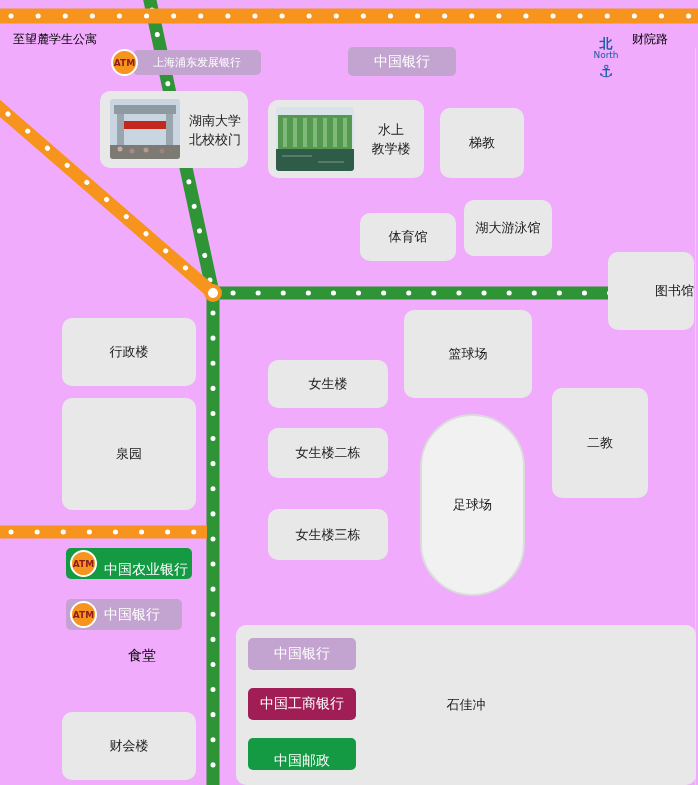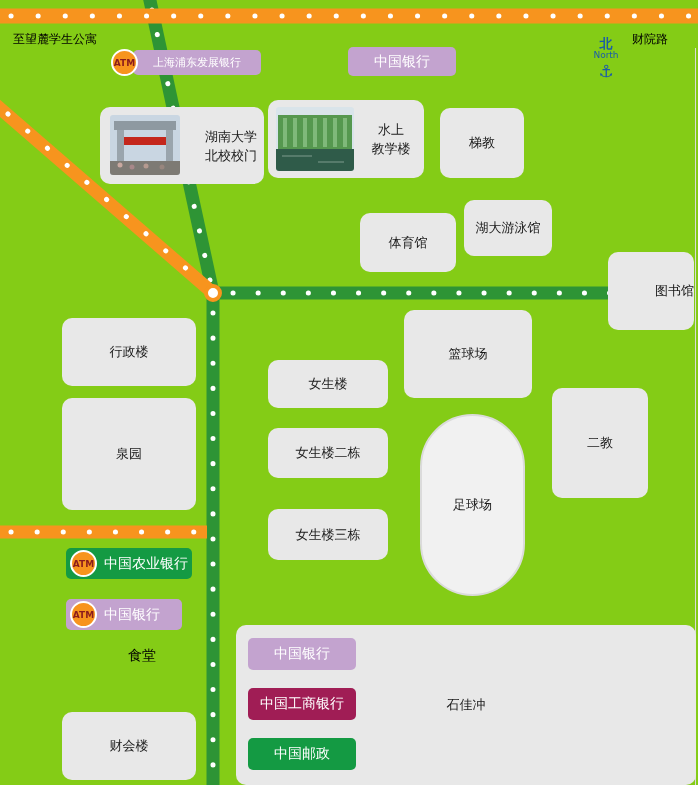--- a/index.html
+++ b/index.html
@@ -1,17 +1,17 @@
 <!DOCTYPE html>
 <html><head>
 <meta charset="utf-8">
 <style>
   html,body{margin:0;padding:0;background:#fff;}
   .map{
-    position:relative;width:698px;height:785px;background:#84cc16;
+    position:relative;width:698px;height:785px;background:#f0abfc;
     font-family:"DejaVu Sans","Liberation Sans",sans-serif;overflow:hidden;
   }
   .roads{position:absolute;left:0;top:0;}
   .bldg{
     position:absolute;background:#E8E8E8;border-radius:10px;
     display:flex;align-items:center;justify-content:center;
     font-size:13px;color:#1a1a1a;text-align:center;
   }
   .card{justify-content:flex-start;}
   .card .photo{position:absolute;border-radius:3px;}
@@ -21,21 +21,21 @@
     display:flex;align-items:center;justify-content:center;font-size:13px;color:#1a1a1a;
     box-sizing:border-box;
     font-family:Liberation Serif, serif;
   }
   .poi{
     position:absolute;border-radius:5px;color:#ffffff;
     display:flex;align-items:center;justify-content:center;font-size:14px;
     box-sizing:border-box;
   }
   .poi.purple{background:#C3A3CF;}
-  .poi.green{background:#149A43;}
+  .poi.green{background:#149A43;align-items:flex-end;}
   .poi.maroon{background:#A01D55;}
   .poi.small{font-size:11px;}
   .poi.with-atm{justify-content:flex-start;padding-left:38px;}
   .atm{
     position:absolute;width:27px;height:27px;border-radius:50%;
     background:#F7941E;border:2px solid #ffffff;box-sizing:border-box;
     color:#8B1C1C;font-weight:bold;font-size:9px;
     display:flex;align-items:center;justify-content:center;
   }
   .edge-label{position:absolute;font-size:12px;color:#000;white-space:nowrap;}
@@ -78,21 +78,21 @@
 
   <div class="edge-label" style="left:13px;top:31px;">至望麓学生公寓</div>
   <div class="edge-label" style="left:632px;top:31px;">财院路</div>
 
   <div class="compass" style="left:584px;top:37px;">
     <div class="compass-cn">北</div>
     <div class="compass-en">North</div>
     <div class="compass-anchor">⚓</div>
   </div>
 
-  <div class="bldg card" style="left:100px;top:107px;width:148px;height:77px;padding-left:16px;">
+  <div class="bldg card" style="left:100px;top:91px;width:148px;height:77px;">
     <svg class="photo" style="left:10px;top:8px;" width="70" height="60" viewBox="0 0 70 60">
       <rect width="70" height="60" fill="#c9d6e2"></rect>
       <rect x="4" y="6" width="62" height="9" fill="#8e99a1"></rect>
       <rect x="7" y="15" width="7" height="31" fill="#9aa5ad"></rect>
       <rect x="56" y="15" width="7" height="31" fill="#9aa5ad"></rect>
       <rect x="14" y="22" width="42" height="8" fill="#c4271c"></rect>
       <rect x="0" y="46" width="70" height="14" fill="#7d7a74"></rect>
       <circle cx="10" cy="50" r="2.5" fill="#c9a9a0"></circle>
       <circle cx="22" cy="52" r="2.5" fill="#a8888a"></circle>
       <circle cx="36" cy="51" r="2.5" fill="#b59a90"></circle>
@@ -122,21 +122,21 @@
     <div class="card-text" style="margin-left:90px;">
       <div>水上</div>
       <div>教学楼</div>
     </div>
   </div>
 
   <div class="bldg" style="left:440px;top:108px;width:84px;height:70px;text-align:right;">
     <span>梯教</span>
   </div>
 
-  <div class="bldg" style="left:360px;top:213px;width:96px;height:59px;">
+  <div class="bldg" style="left:360px;top:213px;width:96px;height:48px;">
     <span>体育馆</span>
   </div>
 
   <div class="bldg" style="left:464px;top:200px;width:88px;height:56px;">
     <span>湖大游泳馆</span>
   </div>
 
   <div class="bldg" style="left:608px;top:252px;width:86px;height:78px;justify-content:flex-end;">
     <span>图书馆</span>
   </div>

